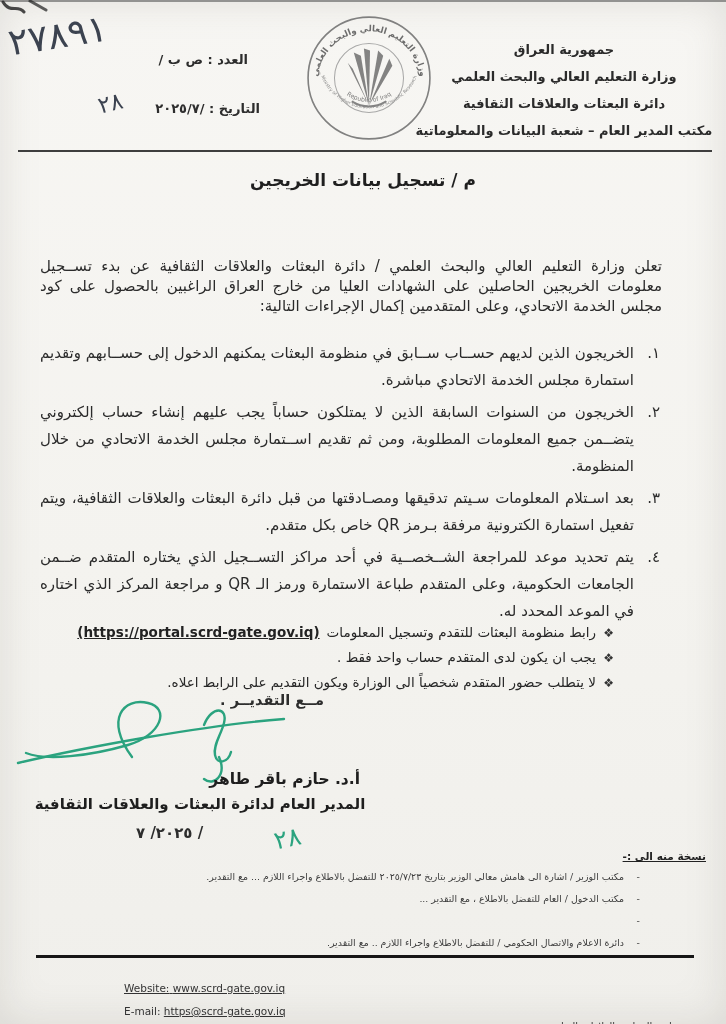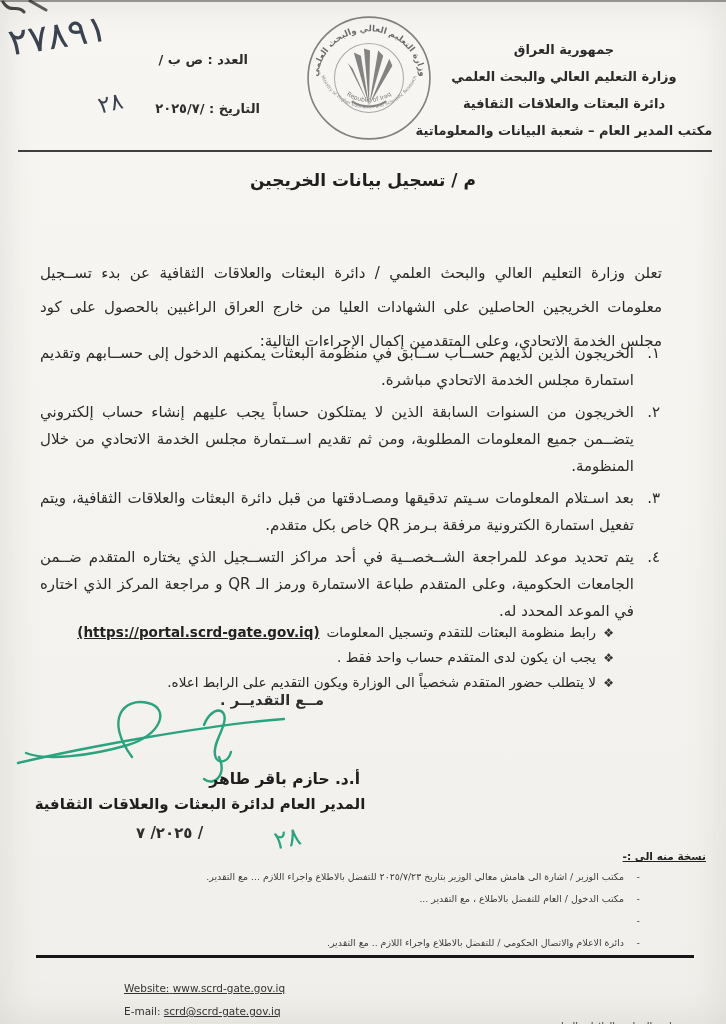--- a/index.html
+++ b/index.html
@@ -26,21 +26,21 @@
 
   .rule-top{position:absolute;top:150px;left:18px;right:14px;border-top:2px solid #2a2a2a;opacity:.9;}
 
   
   .title-block{position:absolute;top:161px;left:0;right:0;text-align:center;direction:rtl;}
   .title-heading{margin:0;font-size:17px;font-weight:700;color:#1f1f1f;}
   .title-subject{margin:9px 0 0;font-size:17px;font-weight:700;color:#1f1f1f;}
 
   
   .intro{position:absolute;top:241px;right:64px;left:40px;direction:rtl;
-    font-size:15px;line-height:34px;text-align:justify;color:#2b2b2b;}
+    font-size:15px;line-height:20px;text-align:justify;color:#2b2b2b;}
   .num-list{position:absolute;top:340px;right:66px;left:40px;direction:rtl;}
   .num-item{display:flex;direction:rtl;margin-bottom:5px;font-size:15px;line-height:27px;color:#2b2b2b;}
   .num-mark{flex:0 0 26px;font-weight:400;}
   .num-text{flex:1;text-align:justify;}
 
   .notes{position:absolute;top:620px;right:112px;left:56px;direction:rtl;}
   .note-row{display:flex;direction:rtl;align-items:baseline;font-size:13.5px;line-height:24px;color:#272727;}
   .note-mark{flex:0 0 18px;font-size:12px;color:#333;}
   .note-text{white-space:nowrap;}
   .note-link{direction:ltr;unicode-bidi:isolate;text-decoration:underline;margin-right:7px;color:#222;cursor:pointer;font-weight:bold;}
@@ -203,20 +203,20 @@
 
   <div class="rule-bottom"></div>
 
   <div class="footer-left">
     <div class="u">
       <span>Website:</span>
       <span>www.scrd-gate.gov.iq</span>
     </div>
     <div>
       <span>E-mail:</span>
-      <span class="u">scrd@scrd-gate.gov.iq</span>
+      <span class="u">https@scrd-gate.gov.iq</span>
     </div>
   </div>
   <div class="footer-right">
     <div>موقع دائرة البعثات والعلاقات الثقافية:</div>
     <div>ايميل الدائرة:</div>
   </div>
 </div>
 
 </body></html>

